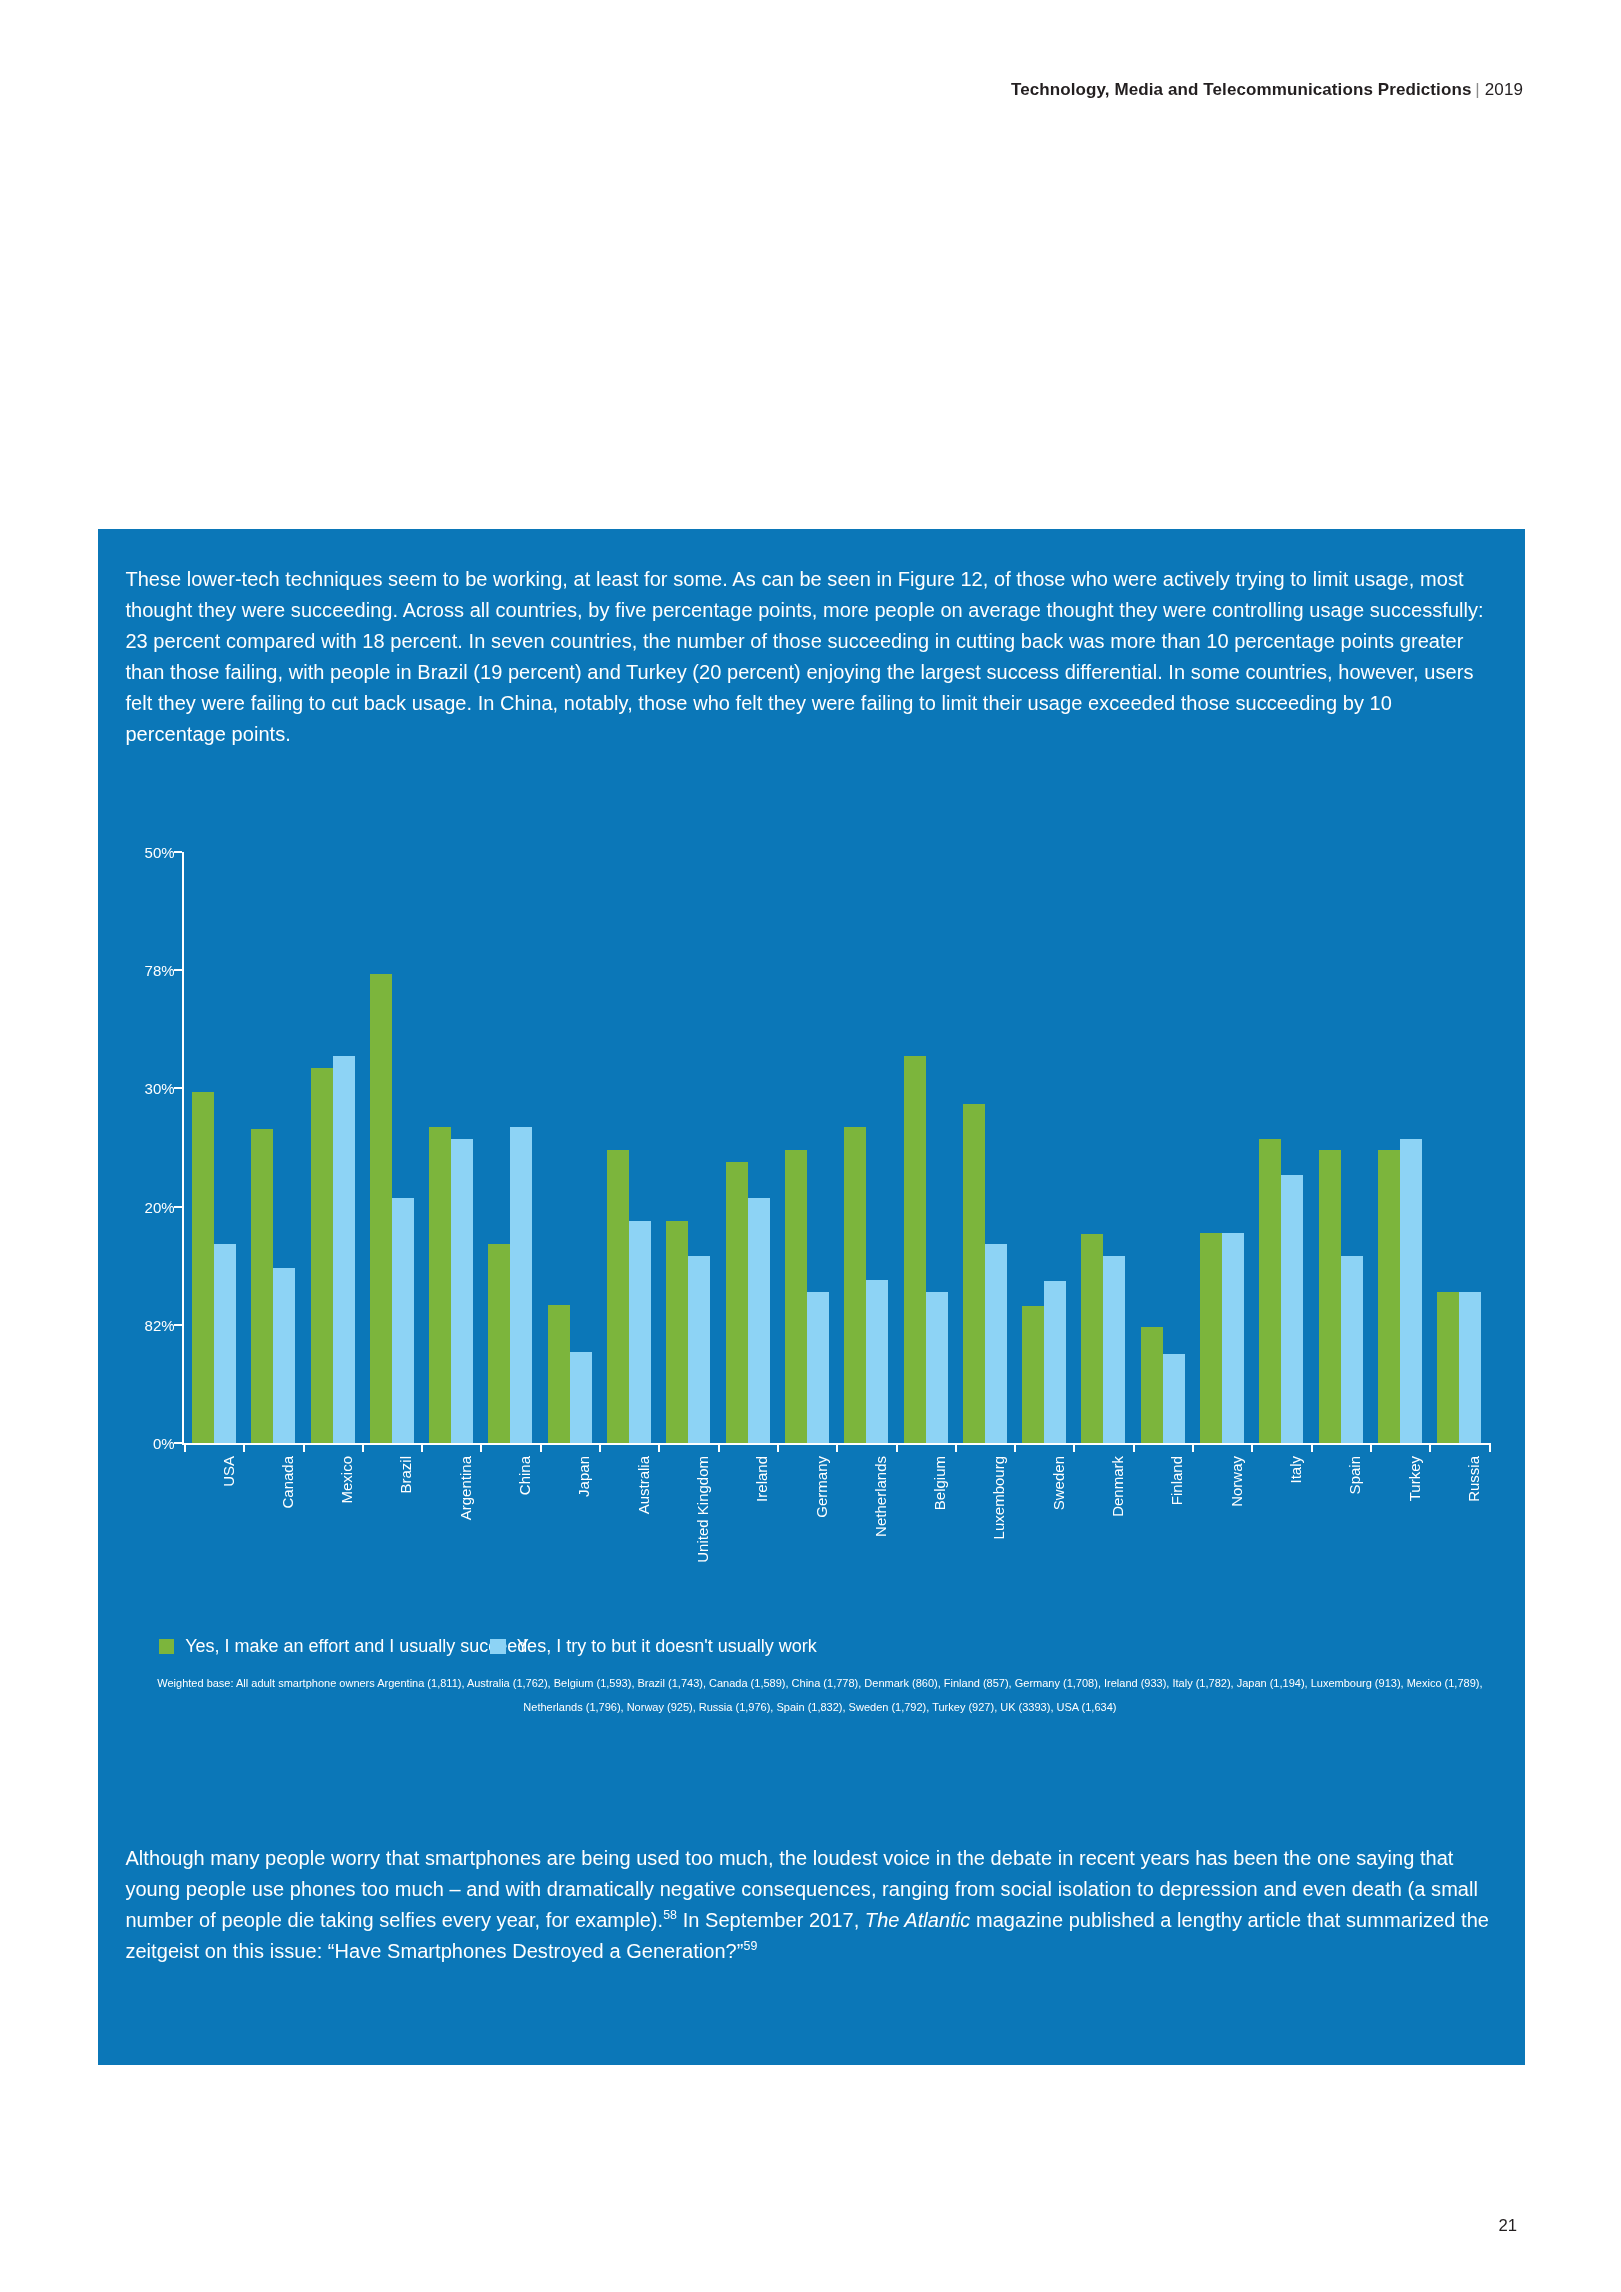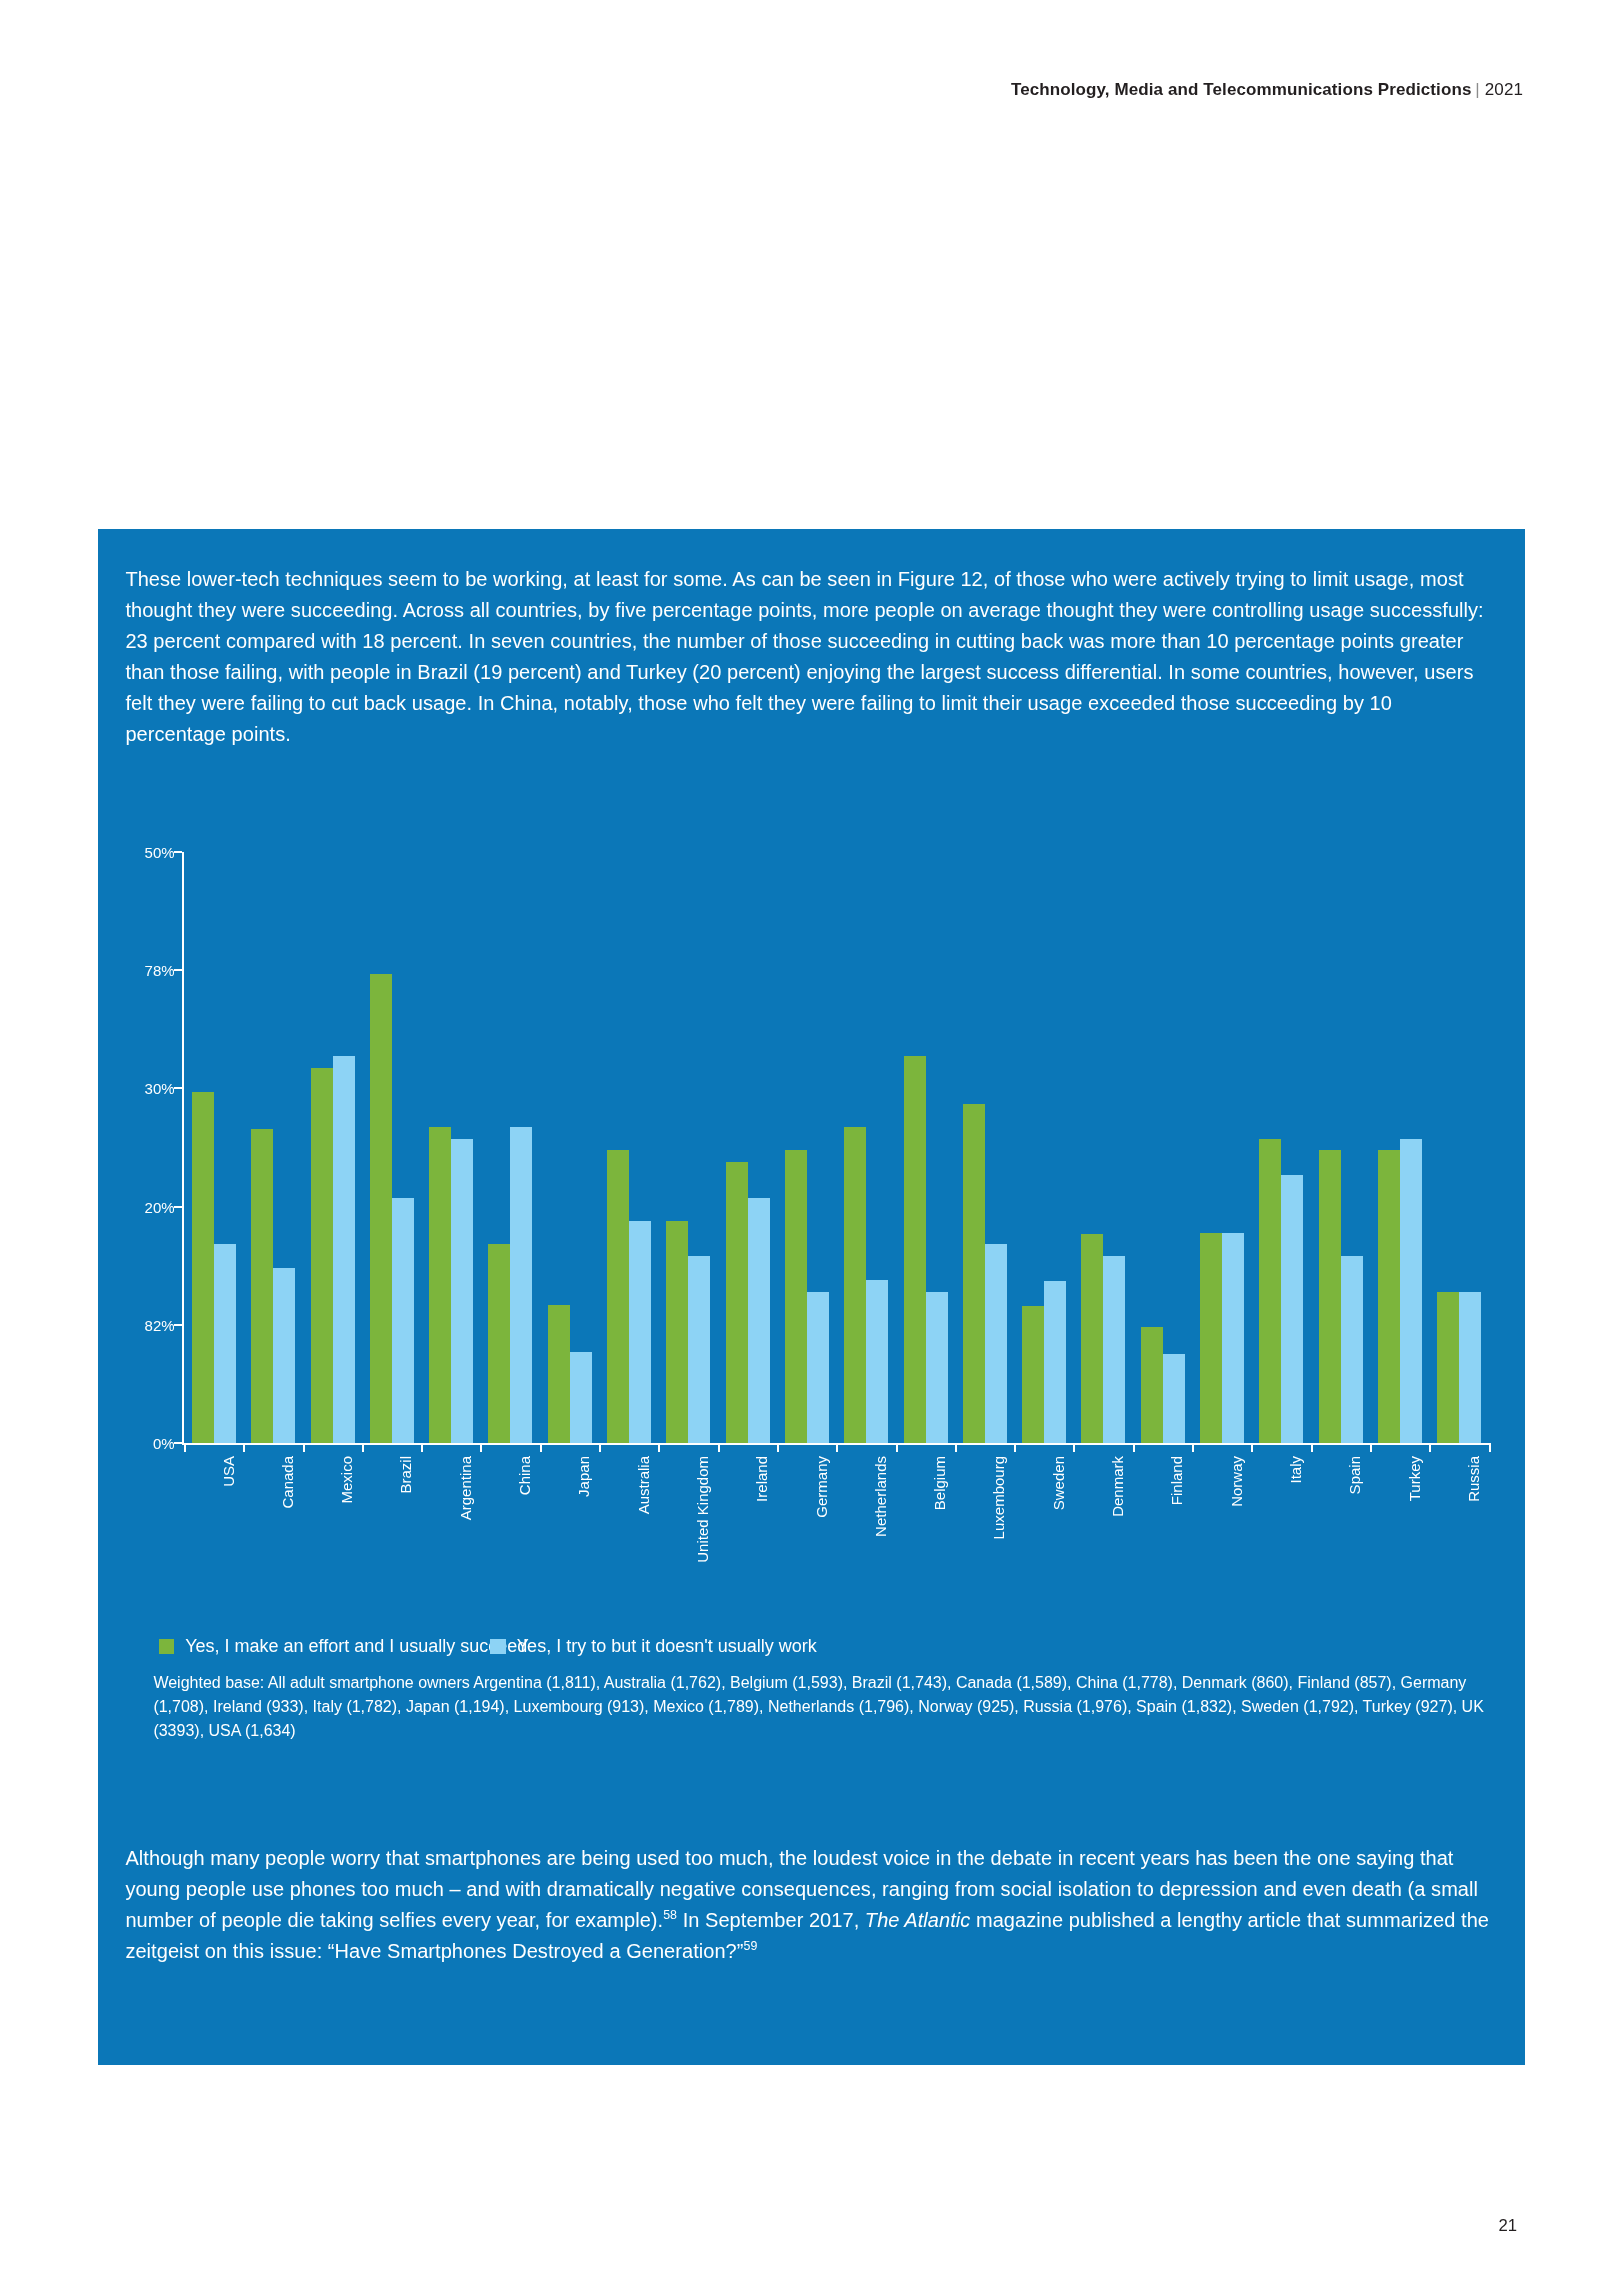--- a/index.html
+++ b/index.html
@@ -213,43 +213,44 @@
     flex: 0 0 auto;
   }
   .legend-label {
     font-size: 18px;
     color: #ffffff;
   }
 
   
   .notes {
     position: absolute;
-    left: 28px;
+    left: 11px;
     top: 819px;
     width: 1367px;
-    font-size: 16px;
+    font-size: 11px;
     line-height: 24px;
     color: #ffffff;
+    text-align: center;
   }
   .notes .note-line { display: block; }
 
   
   .page-number {
     position: absolute;
     right: 104px;
     bottom: 57px;
     font-size: 16.7px;
     color: #231f20;
   }
 </style>
 </head>
 <body>
 
 <div class="page-header">
-  <span class="hdr-title">Technology, Media and Telecommunications Predictions</span><span class="hdr-sep">|</span><span class="hdr-year">2021</span>
+  <span class="hdr-title">Technology, Media and Telecommunications Predictions</span><span class="hdr-sep">|</span><span class="hdr-year">2019</span>
 </div>
 
 <div class="blue-panel">
 
   <div class="para para-intro">These lower-tech techniques seem to be working, at least for some. As can be seen in Figure 12, of those who were actively trying to limit usage, most thought they were succeeding. Across all countries, by five percentage points, more people on average thought they were controlling usage successfully: 23 percent compared with 18 percent. In seven countries, the number of those succeeding in cutting back was more than 10 percentage points greater than those failing, with people in Brazil (19 percent) and Turkey (20 percent) enjoying the largest success differential. In some countries, however, users felt they were failing to cut back usage. In China, notably, those who felt they were failing to limit their usage exceeded those succeeding by 10 percentage points.</div>
 
 
   <div class="chart-area">
 
     <div class="plot-wrap">

